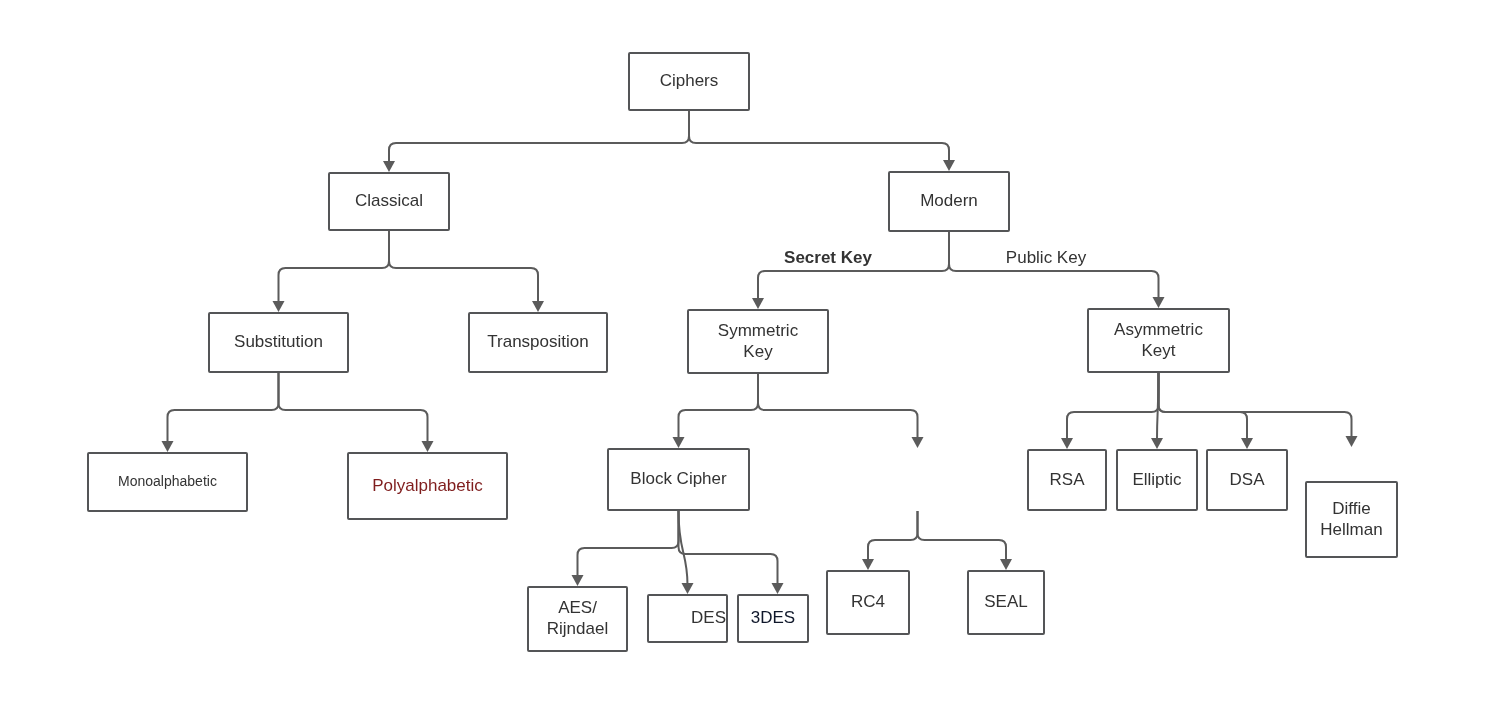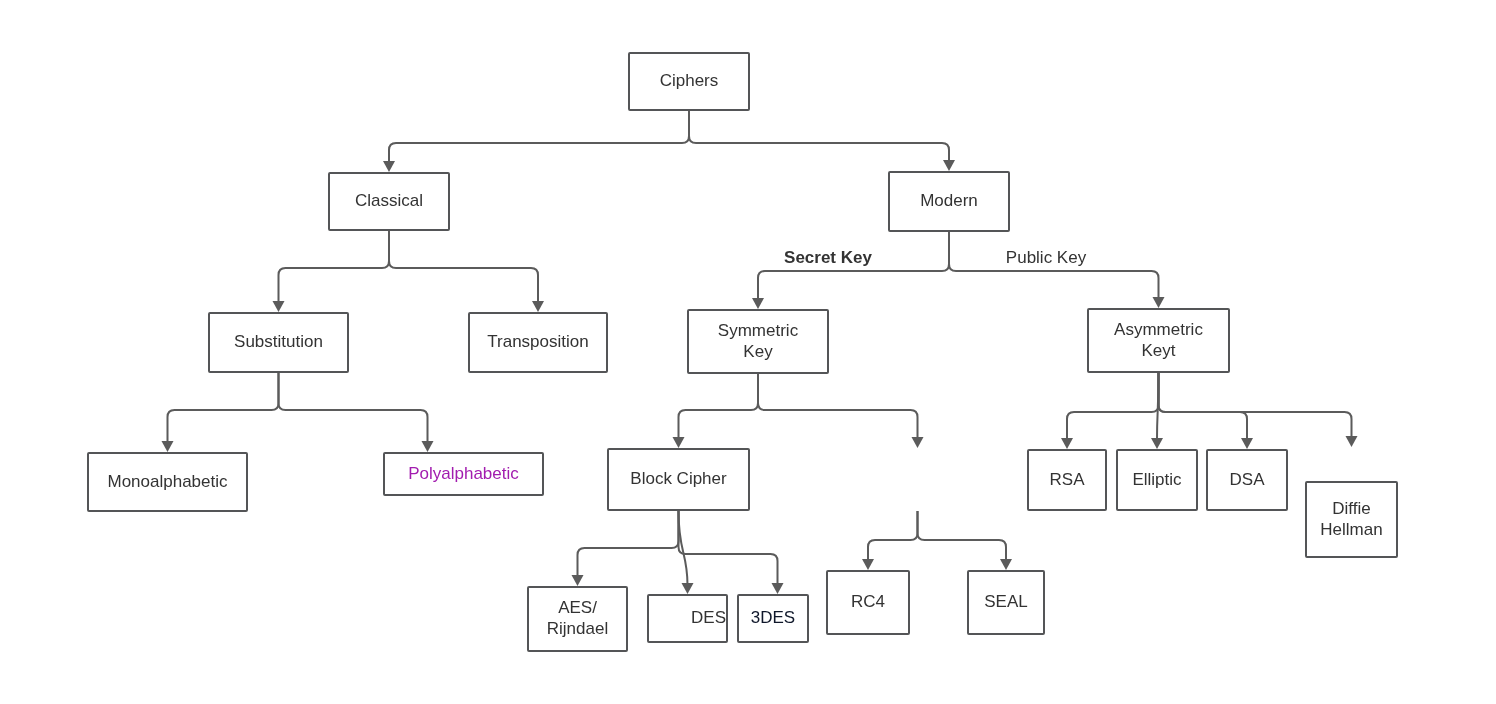--- a/index.html
+++ b/index.html
@@ -105,24 +105,24 @@
       <span>Substitution</span>
     </div>
     <div class="node" style="left: 687px; top: 309px; width: 142px; height: 65px; border: 2.5px solid rgb(84, 85, 87); background: rgb(255, 255, 255); color: rgb(51, 51, 51); font-size: 17px;">
       <span>Symmetric</span>
       <span>Key</span>
     </div>
     <div class="node" style="left: 1087px; top: 308px; width: 143px; height: 65px; border: 2.5px solid rgb(84, 85, 87); background: rgb(255, 255, 255); color: rgb(51, 51, 51); font-size: 17px;">
       <span>Asymmetric</span>
       <span>Keyt</span>
     </div>
-    <div class="node" style="left: 87px; top: 452px; width: 161px; height: 60px; border: 2.5px solid rgb(84, 85, 87); background: rgb(255, 255, 255); color: rgb(51, 51, 51); font-size: 17px;">
+    <div class="node" style="left: 87px; top: 452px; width: 161px; height: 60px; border: 2.5px solid rgb(84, 85, 87); background: rgb(255, 255, 255); color: rgb(51, 51, 51); font-size: 14px;">
       <span>Monoalphabetic</span>
     </div>
-    <div class="node" style="left: 347px; top: 452px; width: 161px; height: 44px; border: 2.5px solid rgb(84, 85, 87); background: rgb(255, 255, 255); color: #a21caf; font-size: 17px; margin-left: 36px;">
+    <div class="node" style="left: 347px; top: 452px; width: 161px; height: 68px; border: 2.5px solid rgb(84, 85, 87); background: rgb(255, 255, 255); color: #7f1d1d; font-size: 17px;">
       <span>Polyalphabetic</span>
     </div>
     <div class="node" style="left: 607px; top: 448px; width: 143px; height: 63px; border: 2.5px solid rgb(84, 85, 87); background: rgb(255, 255, 255); color: rgb(51, 51, 51); font-size: 17px;">
       <span>Block Cipher</span>
     </div>
     <div class="node" style="left: 1027px; top: 449px; width: 80px; height: 62px; border: 2.5px solid rgb(84, 85, 87); background: rgb(255, 255, 255); color: rgb(51, 51, 51); font-size: 17px;">
       <span>RSA</span>
     </div>
     <div class="node" style="left: 1116px; top: 449px; width: 82px; height: 62px; border: 2.5px solid rgb(84, 85, 87); background: rgb(255, 255, 255); color: rgb(51, 51, 51); font-size: 17px;">
       <span>Elliptic</span>

